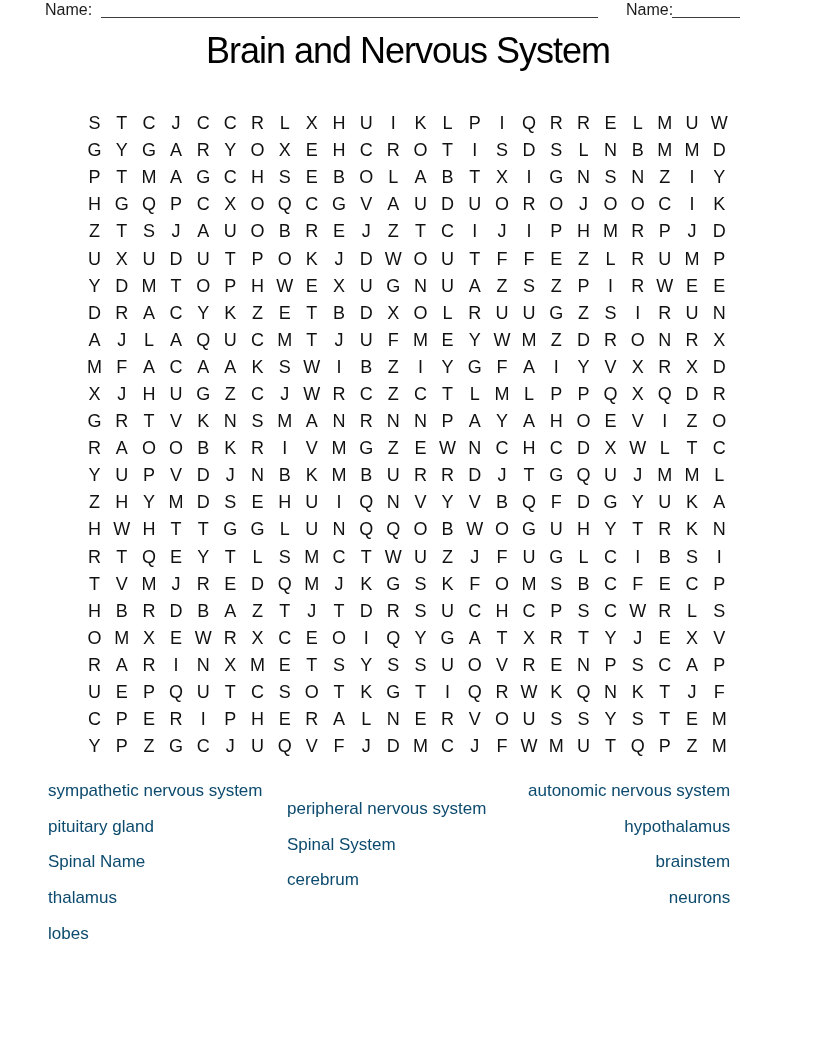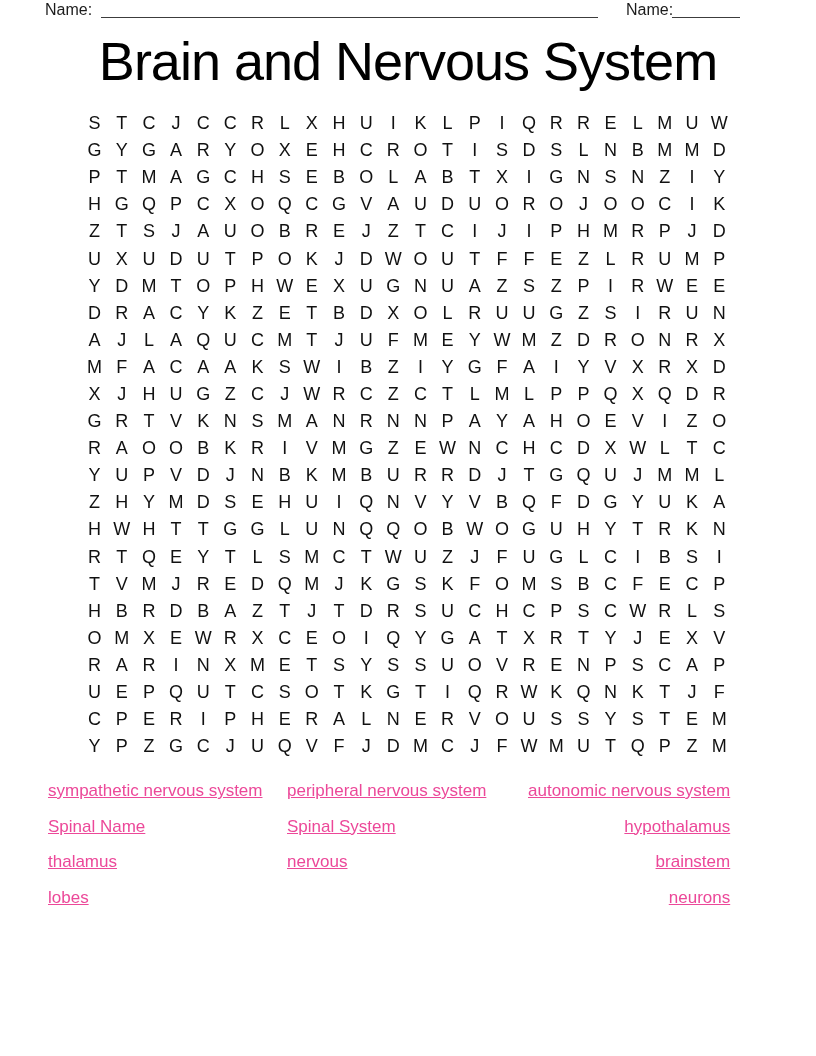--- a/index.html
+++ b/index.html
@@ -32,21 +32,21 @@
   .name-line { left: 101px; width: 497px; }
   .date-line { left: 672px; width: 68px; }
   
   .title {
     position: absolute;
     top: 30px;
     left: 0;
     width: 100%;
     margin: 0;
     text-align: center;
-    font-size: 54px;
+    font-size: 36px;
     font-weight: 400;
     letter-spacing: -1px;
     color: #000000;
   }
   
   .wsgrid {
     position: absolute;
     left: 81px;
     top: 110px;
     display: grid;
@@ -69,29 +69,28 @@
     width: 100%;
     height: 200px;
   }
   .word-col {
     position: absolute;
     top: 0;
     display: flex;
     flex-direction: column;
   }
   .word-col-1 { left: 48px; }
-  .word-col-2 { left: 287px; }
+  .word-col-2 { left: 287px; margin-top: 18px; }
   .word-col-3 { left: 528px; align-items: flex-end; }
   .word-item {
     height: 35.7px;
     line-height: 35.7px;
     font-size: 17px;
-    color: #ec4899;
+    color: #0c4a6e;
     white-space: nowrap;
-    text-decoration: underline;
   }
 </style>
 </head>
 <body>
 
 <div class="page">
 
   <div class="hdr-label name-label">Name:</div>
   <div class="write-line name-line"></div>
 
@@ -675,28 +674,29 @@
       <div class="cell">T</div>
       <div class="cell">Q</div>
       <div class="cell">P</div>
       <div class="cell">Z</div>
       <div class="cell">M</div>
     </div>
 
   <div class="word-bank">
     <div class="word-col word-col-1">
         <div class="word-item">sympathetic nervous system</div>
+        <div class="word-item">pituitary gland</div>
         <div class="word-item">Spinal Name</div>
         <div class="word-item">thalamus</div>
         <div class="word-item">lobes</div>
       </div>
     <div class="word-col word-col-2">
         <div class="word-item">peripheral nervous system</div>
         <div class="word-item">Spinal System</div>
-        <div class="word-item">nervous</div>
+        <div class="word-item">cerebrum</div>
       </div>
     <div class="word-col word-col-3">
         <div class="word-item">autonomic nervous system</div>
         <div class="word-item">hypothalamus</div>
         <div class="word-item">brainstem</div>
         <div class="word-item">neurons</div>
       </div>
   </div>
 
 </div>

